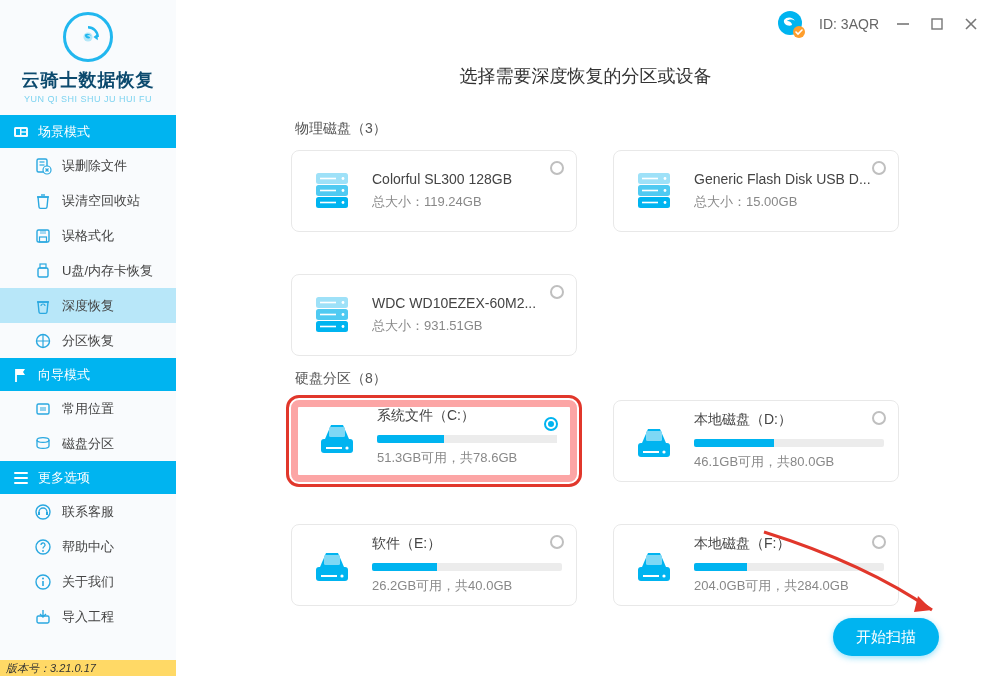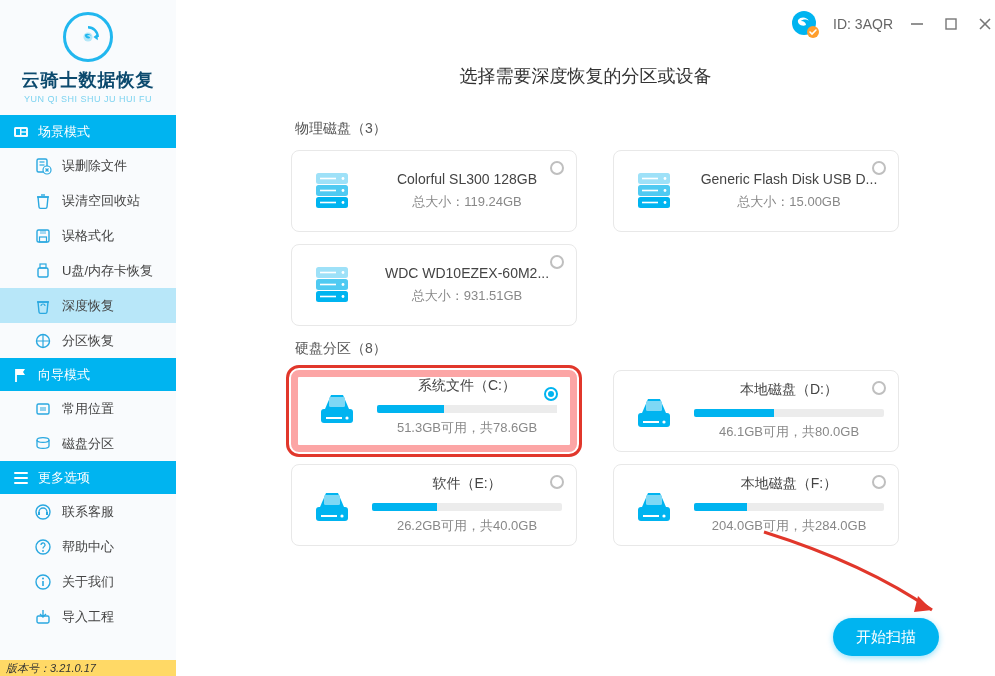--- a/index.html
+++ b/index.html
@@ -20,34 +20,34 @@
   .hamburger-lines span { height:2px; background:#fff; border-radius:1px; }
 
   .nav-item { height: 35px; display: flex; align-items: center; padding-left: 34px; font-size: 13px; color: #444; cursor: pointer; }
   .nav-item .nicon { width: 18px; height: 18px; margin-right: 10px; display:flex; align-items:center; justify-content:center; }
   .nav-item.active { background: #b8e7f9; }
 
   .version { height: 16px; background: #ffd966; color: #333; font-size: 11px; padding-left: 6px; display:flex; align-items:center;font-style:italic; }
 
   
   .main { flex: 1; background:#fff; display:flex; flex-direction:column; position:relative; }
-  .titlebar { height: 48px; display:flex; align-items:center; justify-content:flex-end; gap: 14px; }
+  .titlebar { height: 48px; display:flex; align-items:center; justify-content:flex-end; padding-right: 14px; gap: 14px; }
   .titlebar .tb-icon { width:28px; height:28px; display:flex; align-items:center; justify-content:center; }
   .tb-id { font-size:14px; color:#666; }
   .win-btn { width:20px; height:20px; display:flex; align-items:center; justify-content:center; color:#777; cursor:pointer; }
 
   .main-title { text-align:center; font-size:18px; color:#333; margin-top: 16px; margin-bottom: 18px; }
 
   .scroll { flex:1; overflow-y:auto; padding: 0 60px 80px 115px; position:relative; }
   .scroll::-webkit-scrollbar { width: 10px; }
   .scroll::-webkit-scrollbar-thumb { background:#d9d9d9; border-radius:5px; }
 
   .group-title { font-size:14px; color:#555; margin: 14px 0 12px 4px; }
 
-  .cards { display:flex; flex-wrap:wrap; gap: 12px 36px; text-align: center; }
+  .cards { display:flex; flex-wrap:wrap; gap: 42px 36px; }
   .card { width: 286px; height: 82px; border:1px solid #e8e8e8; border-radius:8px; padding: 14px 14px 14px 18px; display:flex; align-items:center; position:relative; cursor:pointer; background:#fff; }
   .card .disk-icon { width:44px; height:40px; margin-right:18px; }
   .card .disk-icon svg { width:100%; height:100%; }
   .card .ctext { flex:1; display:flex; flex-direction:column; gap:6px; overflow:hidden;}
   .card .cname { font-size:14px; color:#444; white-space:nowrap; overflow:hidden; text-overflow:ellipsis; }
   .card .csub { font-size:13px; color:#888; }
   .card .radio { width:14px; height:14px; border:2px solid #bfbfbf; border-radius:50%; position:absolute; top:10px; right:12px; }
   .card.selected { border:7px solid #fca5a5; padding:13px 13px 21px 17px; }
   .card.selected .radio { border-color:#00b4f0; }
   .card.selected .radio::after { content:""; position:absolute; inset:2px; background:#00b4f0; border-radius:50%; }

